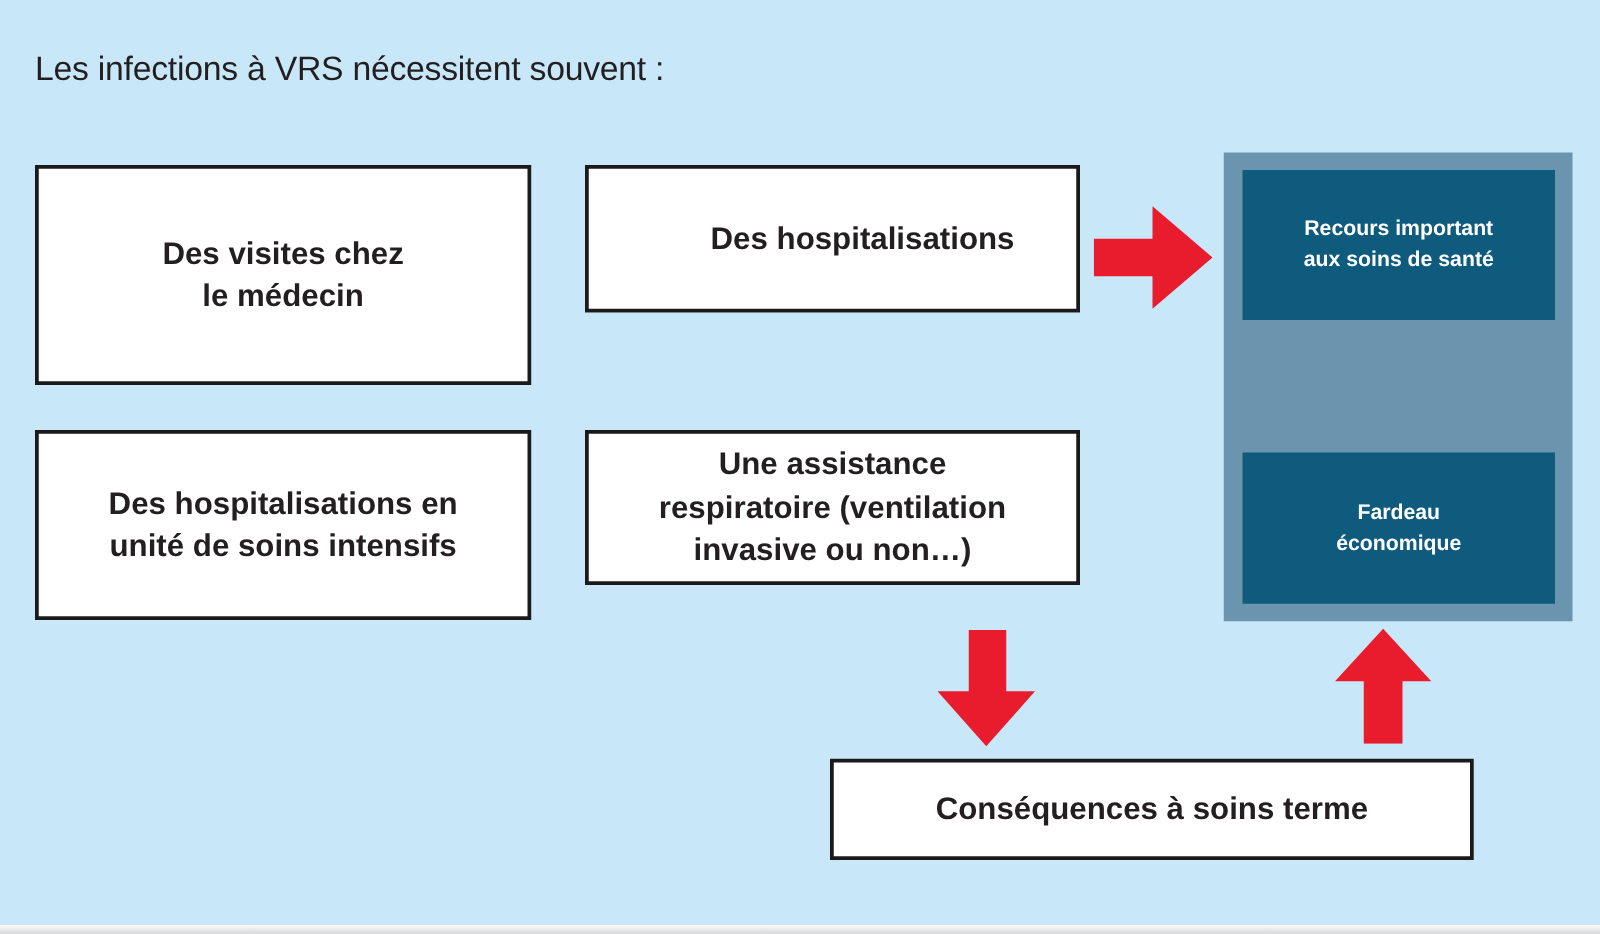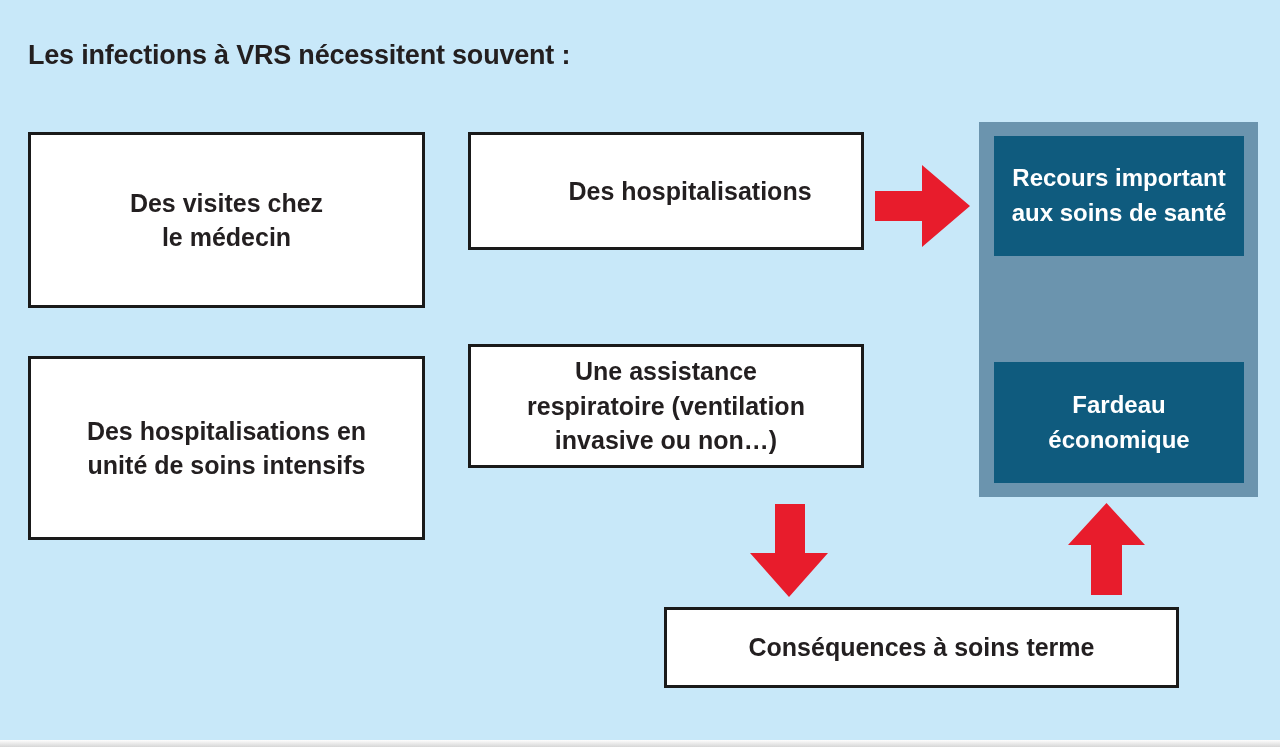--- a/index.html
+++ b/index.html
@@ -23,21 +23,21 @@
   .canvas{
     position:relative;
     width:1280px;height:747px;
     background:var(--background);
     overflow:hidden;
   }
   .title{
     position:absolute;
     left:28px;top:40px;
     font-size:27px;
-    font-weight:bold;
+    font-weight:normal;
     color:var(--text-dark);
     letter-spacing:-0.2px;
   }
   .box{
     position:absolute;
     background:var(--box-fill);
     border:3px solid var(--box-border);
     display:flex;
     align-items:center;
     justify-content:center;
@@ -45,37 +45,37 @@
   }
   .box .label{
     font-size:25px;
     font-weight:bold;
     color:var(--text-dark);
     line-height:1.38;
     white-space:pre-line;
   }
   .box-visites{left:28px;top:132px;width:397px;height:176px;}
   .box-hospitalisations{left:468px;top:132px;width:396px;height:118px;padding-left:48px;}
-  .box-usi{left:28px;top:356px;width:397px;height:184px;}
+  .box-usi{left:28px;top:344px;width:397px;height:152px;}
   .box-assistance{left:468px;top:344px;width:396px;height:124px;}
   .box-consequences{left:664px;top:607px;width:515px;height:81px;}
   .panel{
     position:absolute;
     left:979px;top:122px;width:279px;height:375px;
     background:var(--panel-fill);
   }
   .panel-box{
     position:absolute;
     left:15px;width:250px;
     background:var(--panel-box-fill);
     display:flex;align-items:center;justify-content:center;
     text-align:center;
   }
   .panel-box .label{
-    font-size:24px;
+    font-size:17px;
     font-weight:bold;
     color:var(--panel-text);
     line-height:1.45;
     white-space:pre-line;
   }
   .panel-box-top{top:14px;height:120px;}
   .panel-box-bottom{top:240px;height:121px;}
   .arrow{position:absolute;display:block;}
   .arrow polygon{fill:var(--arrow-red);}
   .arrow-right{left:875px;top:165px;width:95px;height:82px;}

